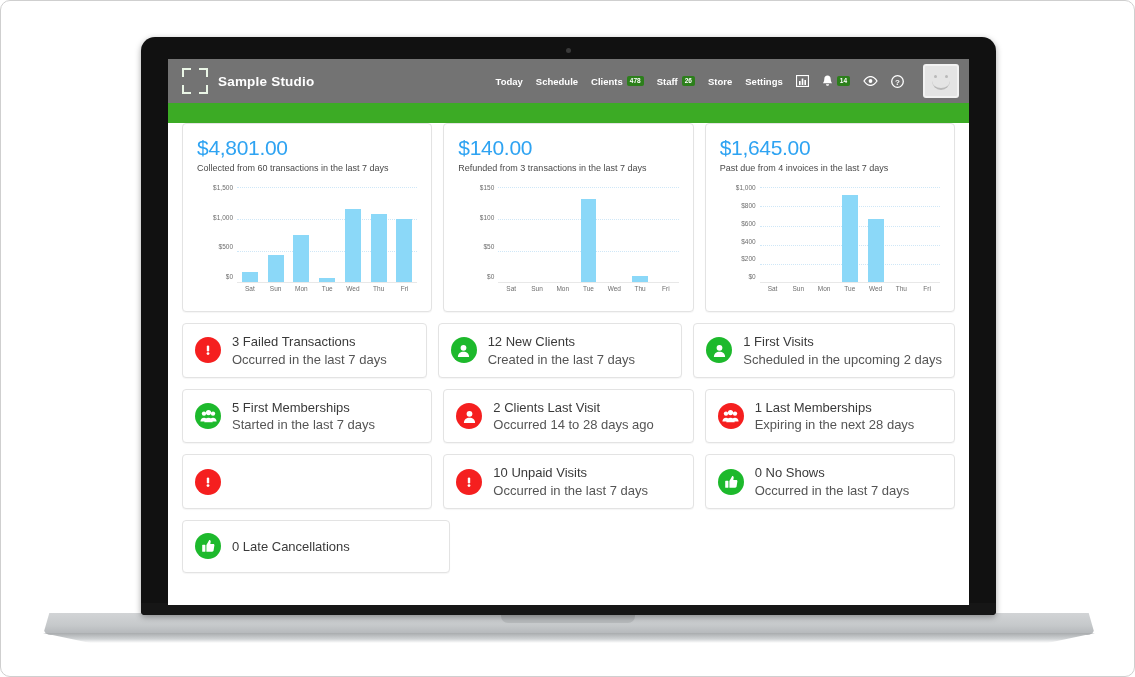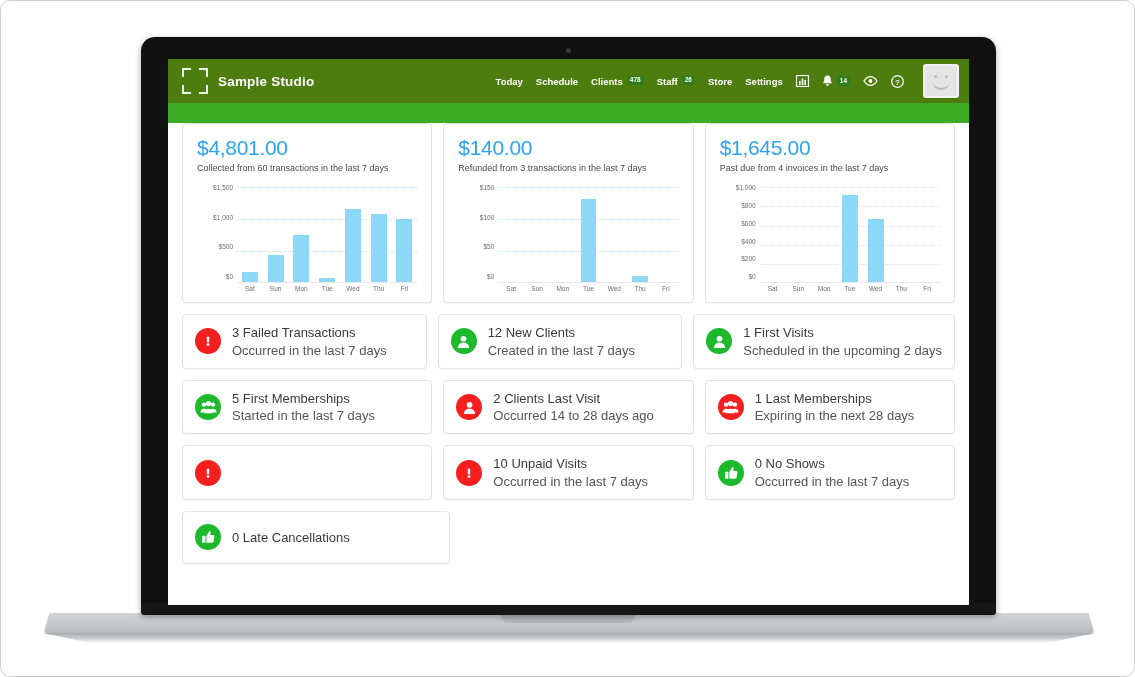--- a/index.html
+++ b/index.html
@@ -71,21 +71,21 @@
     margin-left: -67px;
     width: 134px; height: 10px;
     background: #b7babc;
     border-radius: 0 0 7px 7px;
   }
 
   
   #topbar {
     position: relative;
     height: 44px;
-    background: #4d7c0f;
+    background: #737373;
     display: flex;
     align-items: center;
     padding: 0 10px 0 14px;
   }
   #topbar-under {
     height: 20px;
     background: #3cab25;
   }
   .brand { display: flex; align-items: center; gap: 10px; }
   .brand-mark {
@@ -104,21 +104,21 @@
     color: #ffffff; font-size: 13.5px; font-weight: bold;
     letter-spacing: .2px;
   }
 
   #nav {
     margin-left: auto;
     display: flex; align-items: center; gap: 13px;
   }
   .nav-item {
     color: #ffffff; font-size: 9.5px; font-weight: bold;
-    display: flex; align-items: flex-start; gap: 4px;
+    display: flex; align-items: center; gap: 4px;
     white-space: nowrap;
     cursor: pointer;
   }
   .nav-badge {
     background: #2c7f1b; color: #ffffff;
     font-size: 6.5px; font-weight: bold;
     padding: 1.5px 3px; border-radius: 2px;
     line-height: 1;
   }
   .nav-icon {
@@ -160,21 +160,21 @@
   }
   .card {
     flex: 1;
     background: #ffffff;
     border: 1px solid #e3e3e3;
     border-radius: 4px;
     box-shadow: 0 1px 1px rgba(0,0,0,.04);
   }
 
   
-  .chart-card { padding: 12px 14px 3px; }
+  .chart-card { padding: 12px 14px 12px; }
   .chart-amount {
     color: #2ea3f2; font-size: 21px; font-weight: normal;
     letter-spacing: -.3px; line-height: 1.15;
   }
   .chart-sub {
     color: #4a4a4a; font-size: 9px;
     margin-top: 3px;
   }
   .chart-area {
     position: relative;

